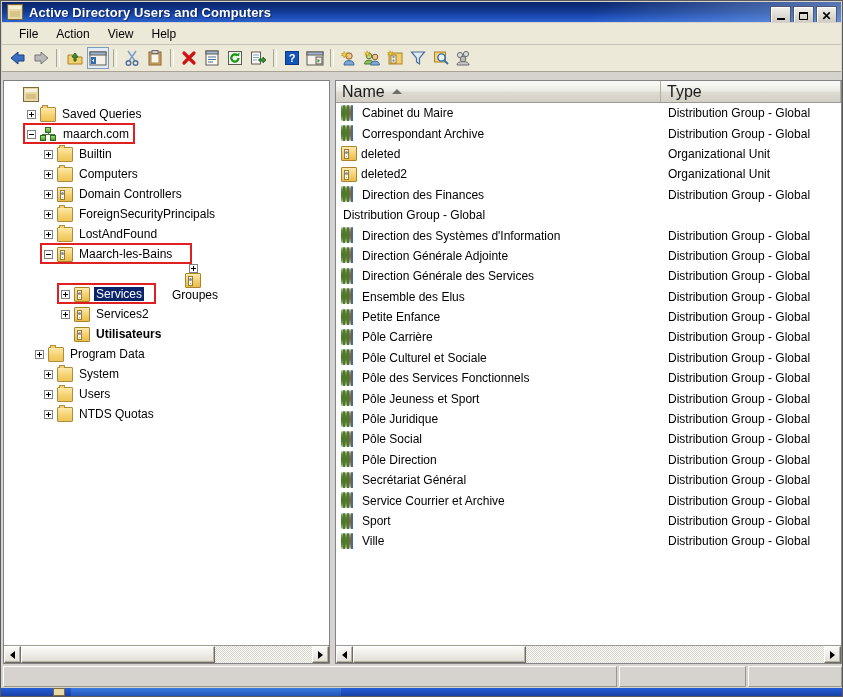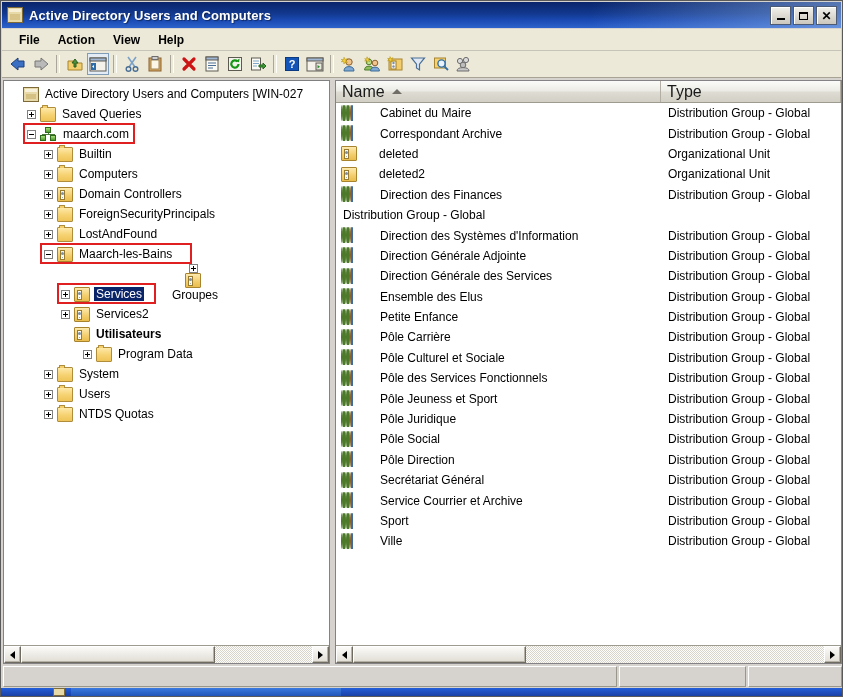--- a/index.html
+++ b/index.html
@@ -16,21 +16,21 @@
     width: 843px; height: 697px;
     box-sizing: border-box;
     background: #d6d3ce;
     border: 1px solid #5a5a5a;
     overflow: hidden;
   }
 
   
   .titlebar {
     position: relative;
-    height: 26px;
+    height: 20px;
     margin: 1px;
     background: linear-gradient(to bottom, #0a246a 0%, #12398f 45%, #1b4bb5 72%, #2d63cc 100%);
     display: flex;
     align-items: center;
     padding-left: 5px;
     overflow: hidden;
   }
   .title-gloss {
     position: absolute; right: 0; top: 0; bottom: 0; width: 250px;
     background: linear-gradient(to right, rgba(255,255,255,0) 0%, rgba(150,185,235,.55) 100%);
@@ -77,21 +77,20 @@
   .tbtn .g-close { font-size: 12px; font-weight: bold; line-height: 1; }
 
   
   .menubar {
     height: 21px;
     margin: 0 1px;
     background: #ece9d8;
     border-bottom: 1px solid #c6c3b8;
     display: flex; align-items: center;
     padding-left: 8px;
-    font-weight: bold;
   }
   .menuitem {
     font-size: 12px; color: #000;
     padding: 2px 9px;
     line-height: 1;
   }
 
   
   .toolbar {
     height: 26px;
@@ -242,21 +241,21 @@
   .lh-name { width: 325px; }
   .lh-type { flex: 1; }
   .sortarrow {
     width: 0; height: 0; margin-left: 7px;
     border-left: 5px solid transparent;
     border-right: 5px solid transparent;
     border-bottom: 5px solid #6f6d66;
   }
   .list-body { flex: 1; overflow: hidden; }
   .lrow { height: 20.4px; display: flex; align-items: center; font-size: 12px; color: #000; }
-  .lcell-name { width: 325px; display: flex; align-items: center; padding-left: 5px; box-sizing: border-box; white-space: nowrap; gap: 18px; }
+  .lcell-name { width: 325px; display: flex; align-items: center; padding-left: 5px; box-sizing: border-box; white-space: nowrap; }
   .lcell-type { flex: 1; padding-left: 7px; white-space: nowrap; }
 
   
   .hscroll {
     height: 17px; flex: 0 0 auto;
     display: flex; align-items: stretch;
     background-color: #ebe9e1;
     background-image:
       linear-gradient(45deg, #fdfdfc 25%, transparent 25%, transparent 75%, #fdfdfc 75%),
       linear-gradient(45deg, #fdfdfc 25%, #d7d4cb 25%, #d7d4cb 75%, #fdfdfc 75%);
@@ -480,21 +479,20 @@
     </div>
   </div>
 
   <div class="panes">
 
     <div class="pane-tree">
       <div class="tree-body" id="tree-body">
           <div class="trow" style="padding-left: 6px;">
             <span class="expander none"></span>
             <span class="ico ico-console"></span>
-            <span class="tlabel">Active Directory Users and Computers [WIN-027</span>
           </div>
           <div class="trow" style="padding-left: 23px;">
             <span class="expander plus"></span>
             <span class="ico ico-folder"></span>
             <span class="tlabel">Saved Queries</span>
           </div>
           <div class="trow" style="padding-left: 23px;">
             <span class="expander minus"></span>
             <span class="ico ico-domain">
               <i class="bar"></i>
@@ -548,21 +546,21 @@
           <div class="trow" style="padding-left: 57px;">
             <span class="expander plus"></span>
             <span class="ico ico-ou"></span>
             <span class="tlabel">Services2</span>
           </div>
           <div class="trow" style="padding-left: 57px; font-weight: bold;">
             <span class="expander none"></span>
             <span class="ico ico-ou"></span>
             <span class="tlabel">Utilisateurs</span>
           </div>
-          <div class="trow" style="padding-left: 31px; margin-left: 48px;">
+          <div class="trow" style="padding-left: 31px;">
             <span class="expander plus"></span>
             <span class="ico ico-folder"></span>
             <span class="tlabel">Program Data</span>
           </div>
           <div class="trow" style="padding-left: 40px;">
             <span class="expander plus"></span>
             <span class="ico ico-folder"></span>
             <span class="tlabel">System</span>
           </div>
           <div class="trow" style="padding-left: 40px;">

